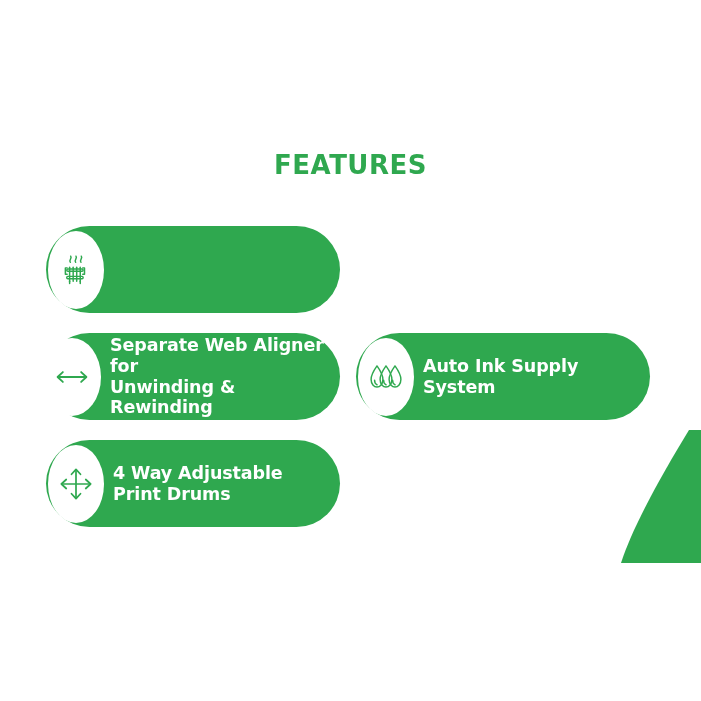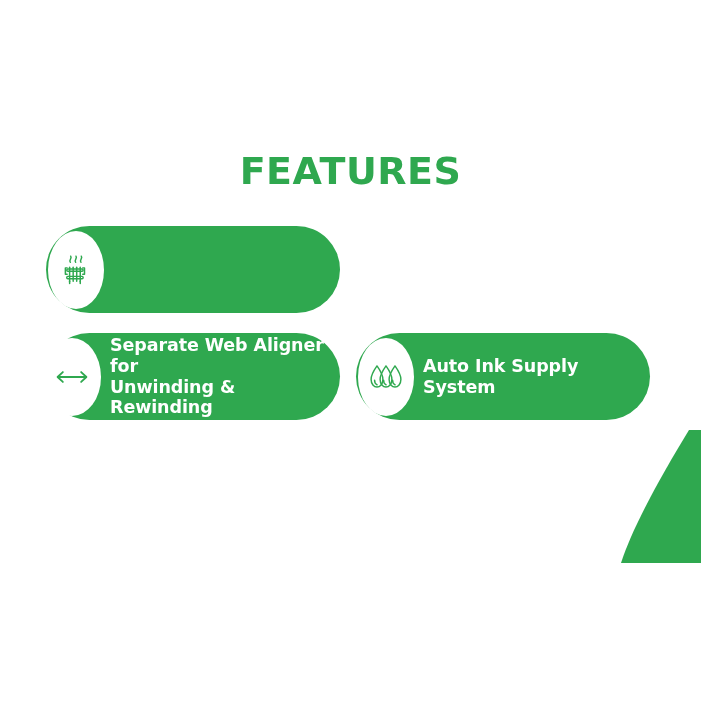--- a/index.html
+++ b/index.html
@@ -35,21 +35,21 @@
     z-index: 0;
   }
 
   
   .title {
     position: absolute;
     top: 152px;
     left: 0;
     width: 701px;
     text-align: center;
-    font-size: 38px;
+    font-size: 26px;
     font-weight: 700;
     letter-spacing: 0.5px;
     color: #2FA84F;
     font-family: "DejaVu Sans", "Liberation Sans", sans-serif;
     line-height: 1;
     z-index: 3;
   }
 
   
   .features-grid {
@@ -184,17 +184,33 @@
               <path d="M35.5 27.5 C35.5 31 36.8 33.4 39 34.2"></path>
             </g>
           </svg>
         </span>
         <span class="feature-label">Auto Ink Supply System</span>
       </div>
     </div>
 
     <div class="feature-row">
 
+      <div class="feature-pill">
+        <span class="icon-badge">
+          <svg width="36" height="36" viewBox="0 0 48 48" xmlns="http://www.w3.org/2000/svg">
+            <g fill="none" stroke="#2FA84F" stroke-width="2.3" stroke-linecap="round" stroke-linejoin="round">
+              <line x1="24" y1="5" x2="24" y2="43"></line>
+              <line x1="5" y1="24" x2="43" y2="24"></line>
+              <polyline points="18,11 24,4.5 30,11"></polyline>
+              <polyline points="18,37 24,43.5 30,37"></polyline>
+              <polyline points="11,18 4.5,24 11,30"></polyline>
+              <polyline points="37,18 43.5,24 37,30"></polyline>
+            </g>
+          </svg>
+        </span>
+        <span class="feature-label">4 Way Adjustable
+Print Drums</span>
+      </div>
 
     </div>
 
   </div>
 </div>
 
 </body></html>

